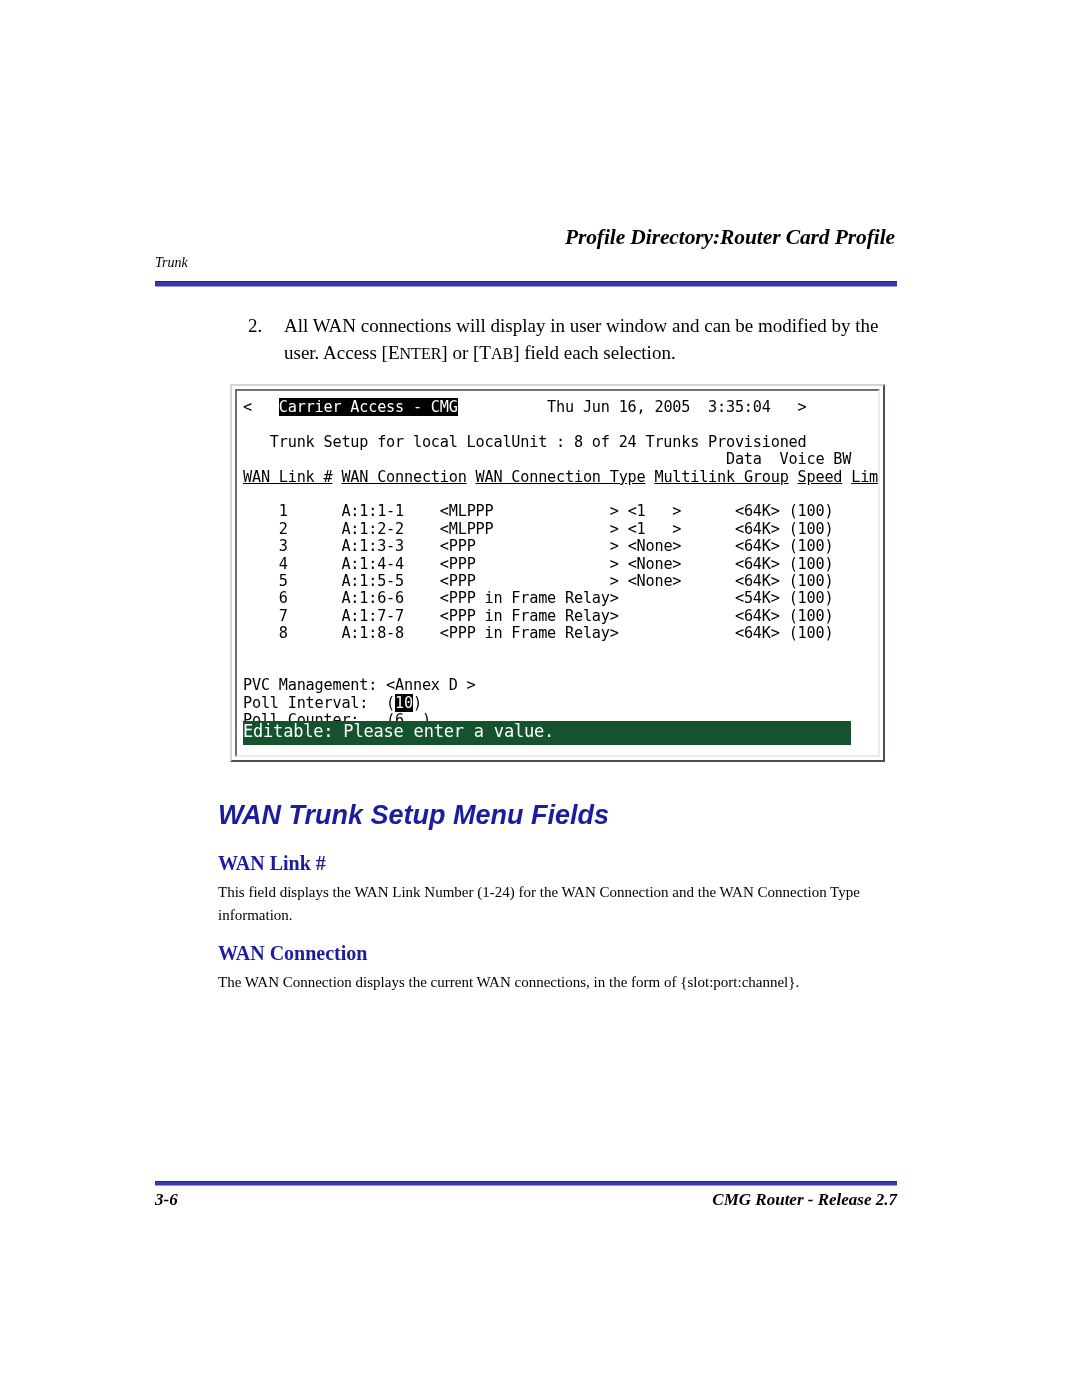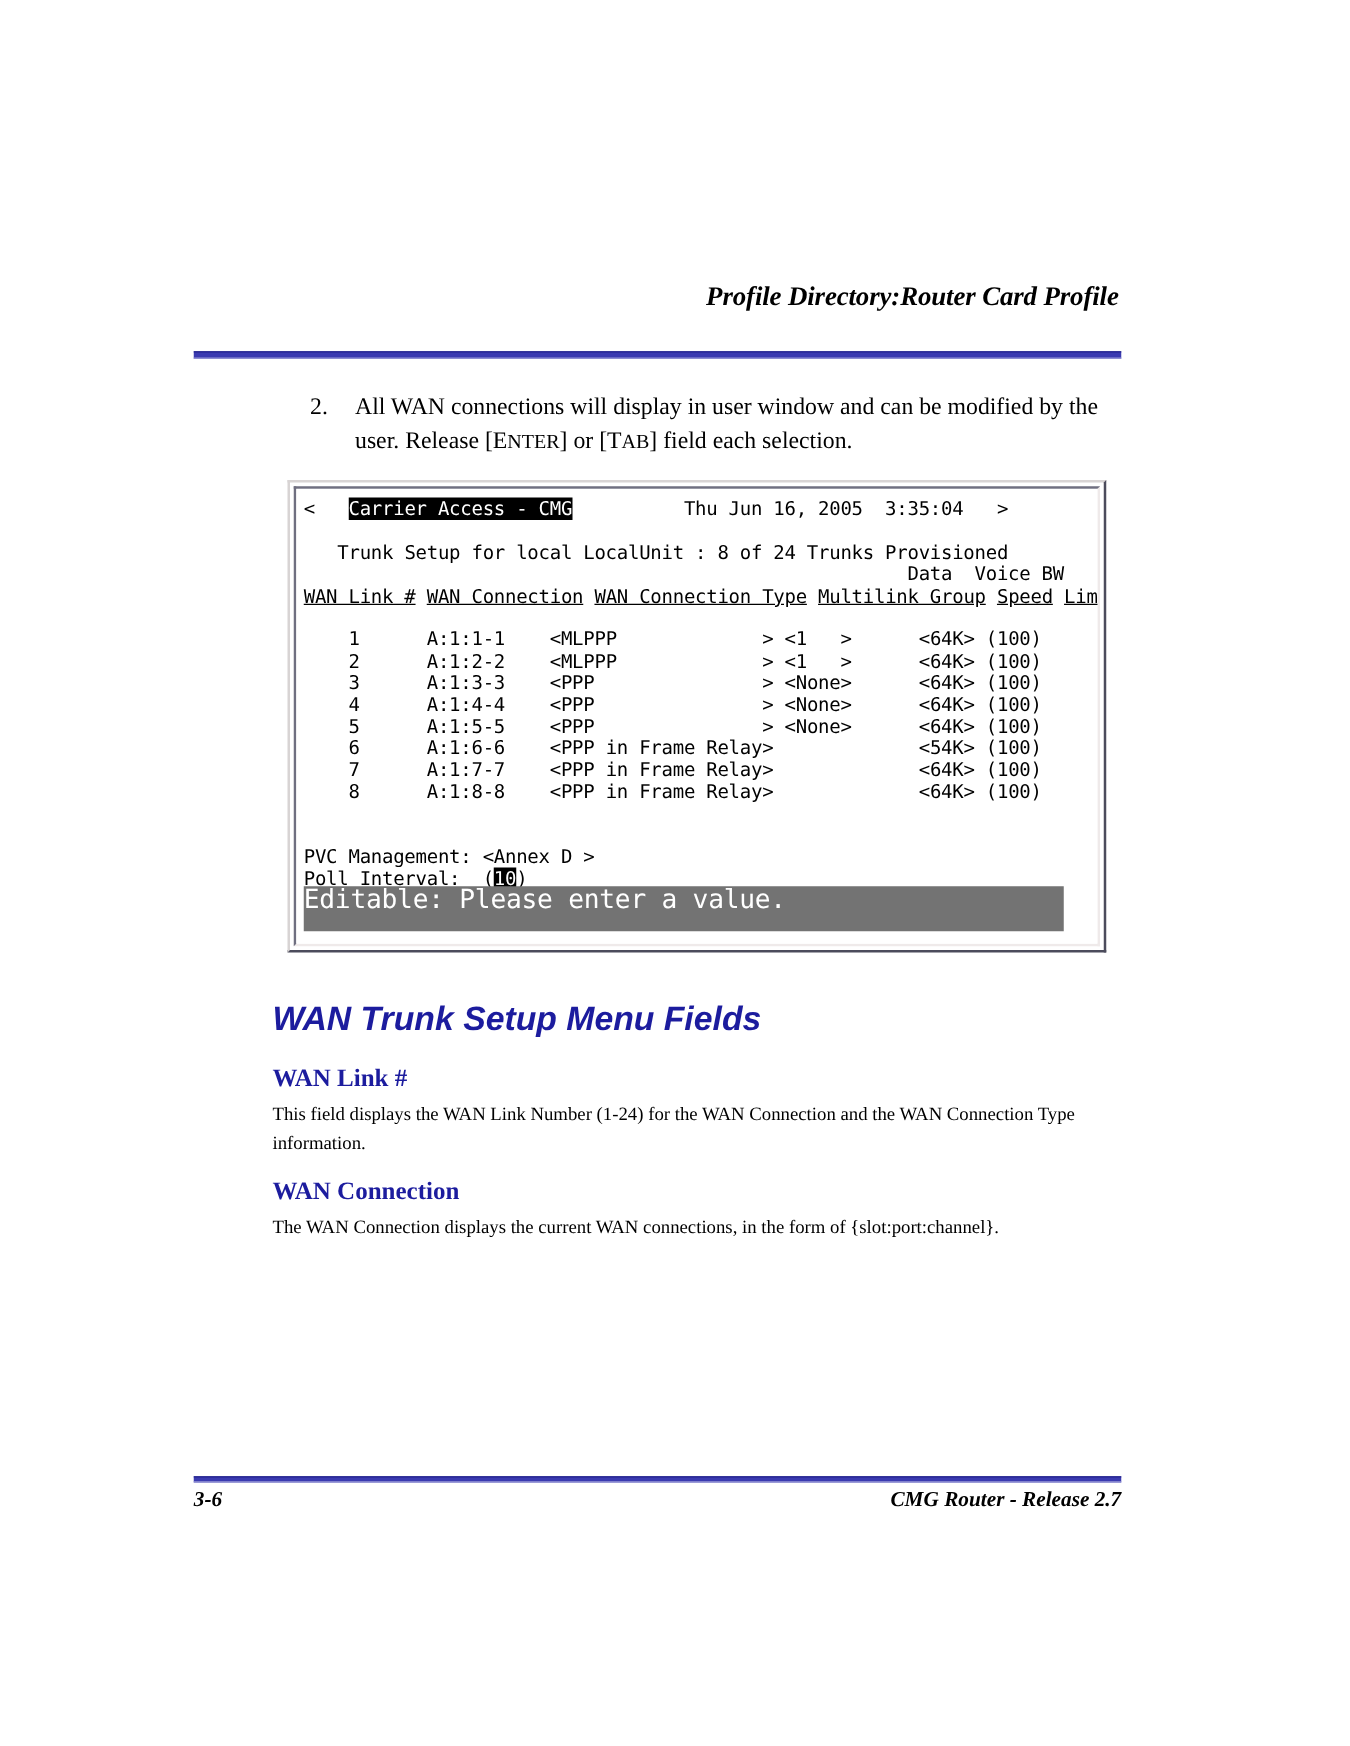--- a/index.html
+++ b/index.html
@@ -126,25 +126,25 @@
   .u { text-decoration: underline; }
 
   .scr-row { display: block; height: 17.4px; }
   .scr-gap { display: block; height: 17.4px; }
 
   .statusbar {
     position: absolute;
     left: 6px;
     bottom: 10px;
     width: 608px;
-    height: 36px;
-    background: #737373;
+    height: 24px;
+    background: #14532d;
     color: #ffffff;
     font-family: "DejaVu Sans Mono", "Liberation Mono", monospace;
-    font-size: 21px;
+    font-size: 17px;
     line-height: 20px;
     white-space: pre;
     letter-spacing: -0.2px;
     overflow: hidden;
   }
 
   
   h2.sec-title {
     position: absolute;
     left: 218px;
@@ -200,26 +200,27 @@
     font-weight: bold;
     font-size: 17px;
     color: #000;
   }
 </style>
 </head>
 <body>
 
 <div class="page-header">
   <div class="header-title">Profile Directory:Router Card Profile</div>
+  <div class="header-subtitle">Trunk</div>
 </div>
 <div class="header-rule"></div>
 
 <div class="step">
   <div class="step-num">2.</div>
-  <div class="step-body"><span>All WAN connections will display in user window and can be modified by the</span> <span>user. Release [</span><span class="scfirst">E</span><span class="smallcaps">NTER</span><span>] or [</span><span class="scfirst">T</span><span class="smallcaps">AB</span><span>] field each selection.</span></div>
+  <div class="step-body"><span>All WAN connections will display in user window and can be modified by the</span> <span>user. Access [</span><span class="scfirst">E</span><span class="smallcaps">NTER</span><span>] or [</span><span class="scfirst">T</span><span class="smallcaps">AB</span><span>] field each selection.</span></div>
 </div>
 
 <div class="terminal-window">
   <div class="terminal-inner">
     <div class="screen"><span class="scr-row"><span>&lt;</span>   <span class="inv">Carrier Access - CMG</span>          <span>Thu Jun 16, 2005  3:35:04</span>   <span>&gt;</span></span><span class="scr-gap"></span><span class="scr-row">   <span>Trunk Setup for local LocalUnit : 8 of 24 Trunks Provisioned</span></span><span class="scr-row">                                                      Data  Voice BW</span><span class="scr-row"><span class="u">WAN Link #</span> <span class="u">WAN Connection</span> <span class="u">WAN Connection Type</span> <span class="u">Multilink Group</span> <span class="u">Speed</span> <span class="u">Limit %</span></span><span class="scr-gap"></span><span class="scr-row">    <span>1</span>      <span>A:1:1-1</span>    <span>&lt;MLPPP             &gt;</span> <span>&lt;1   &gt;</span>      <span>&lt;64K&gt;</span> <span>(100)</span></span><span class="scr-row">    <span>2</span>      <span>A:1:2-2</span>    <span>&lt;MLPPP             &gt;</span> <span>&lt;1   &gt;</span>      <span>&lt;64K&gt;</span> <span>(100)</span></span><span class="scr-row">    <span>3</span>      <span>A:1:3-3</span>    <span>&lt;PPP               &gt;</span> <span>&lt;None&gt;</span>      <span>&lt;64K&gt;</span> <span>(100)</span></span><span class="scr-row">    <span>4</span>      <span>A:1:4-4</span>    <span>&lt;PPP               &gt;</span> <span>&lt;None&gt;</span>      <span>&lt;64K&gt;</span> <span>(100)</span></span><span class="scr-row">    <span>5</span>      <span>A:1:5-5</span>    <span>&lt;PPP               &gt;</span> <span>&lt;None&gt;</span>      <span>&lt;64K&gt;</span> <span>(100)</span></span><span class="scr-row">    <span>6</span>      <span>A:1:6-6</span>    <span>&lt;PPP in Frame Relay&gt;</span> <span>      </span>      <span>&lt;54K&gt;</span> <span>(100)</span></span><span class="scr-row">    <span>7</span>      <span>A:1:7-7</span>    <span>&lt;PPP in Frame Relay&gt;</span> <span>      </span>      <span>&lt;64K&gt;</span> <span>(100)</span></span><span class="scr-row">    <span>8</span>      <span>A:1:8-8</span>    <span>&lt;PPP in Frame Relay&gt;</span> <span>      </span>      <span>&lt;64K&gt;</span> <span>(100)</span></span><span class="scr-gap"></span><span class="scr-gap"></span><span class="scr-row"><span>PVC Management:</span> <span>&lt;Annex D &gt;</span></span><span class="scr-row"><span>Poll Interval:</span>  <span>(</span><span class="inv">1</span><span class="inv">0</span><span>)</span></span><span class="scr-row"><span>Poll Counter:</span>   <span>(6  )</span></span></div>
     <div class="statusbar">Editable: Please enter a value.</div>
   </div>
 </div>
 
 <h2 class="sec-title">WAN Trunk Setup Menu Fields</h2>

